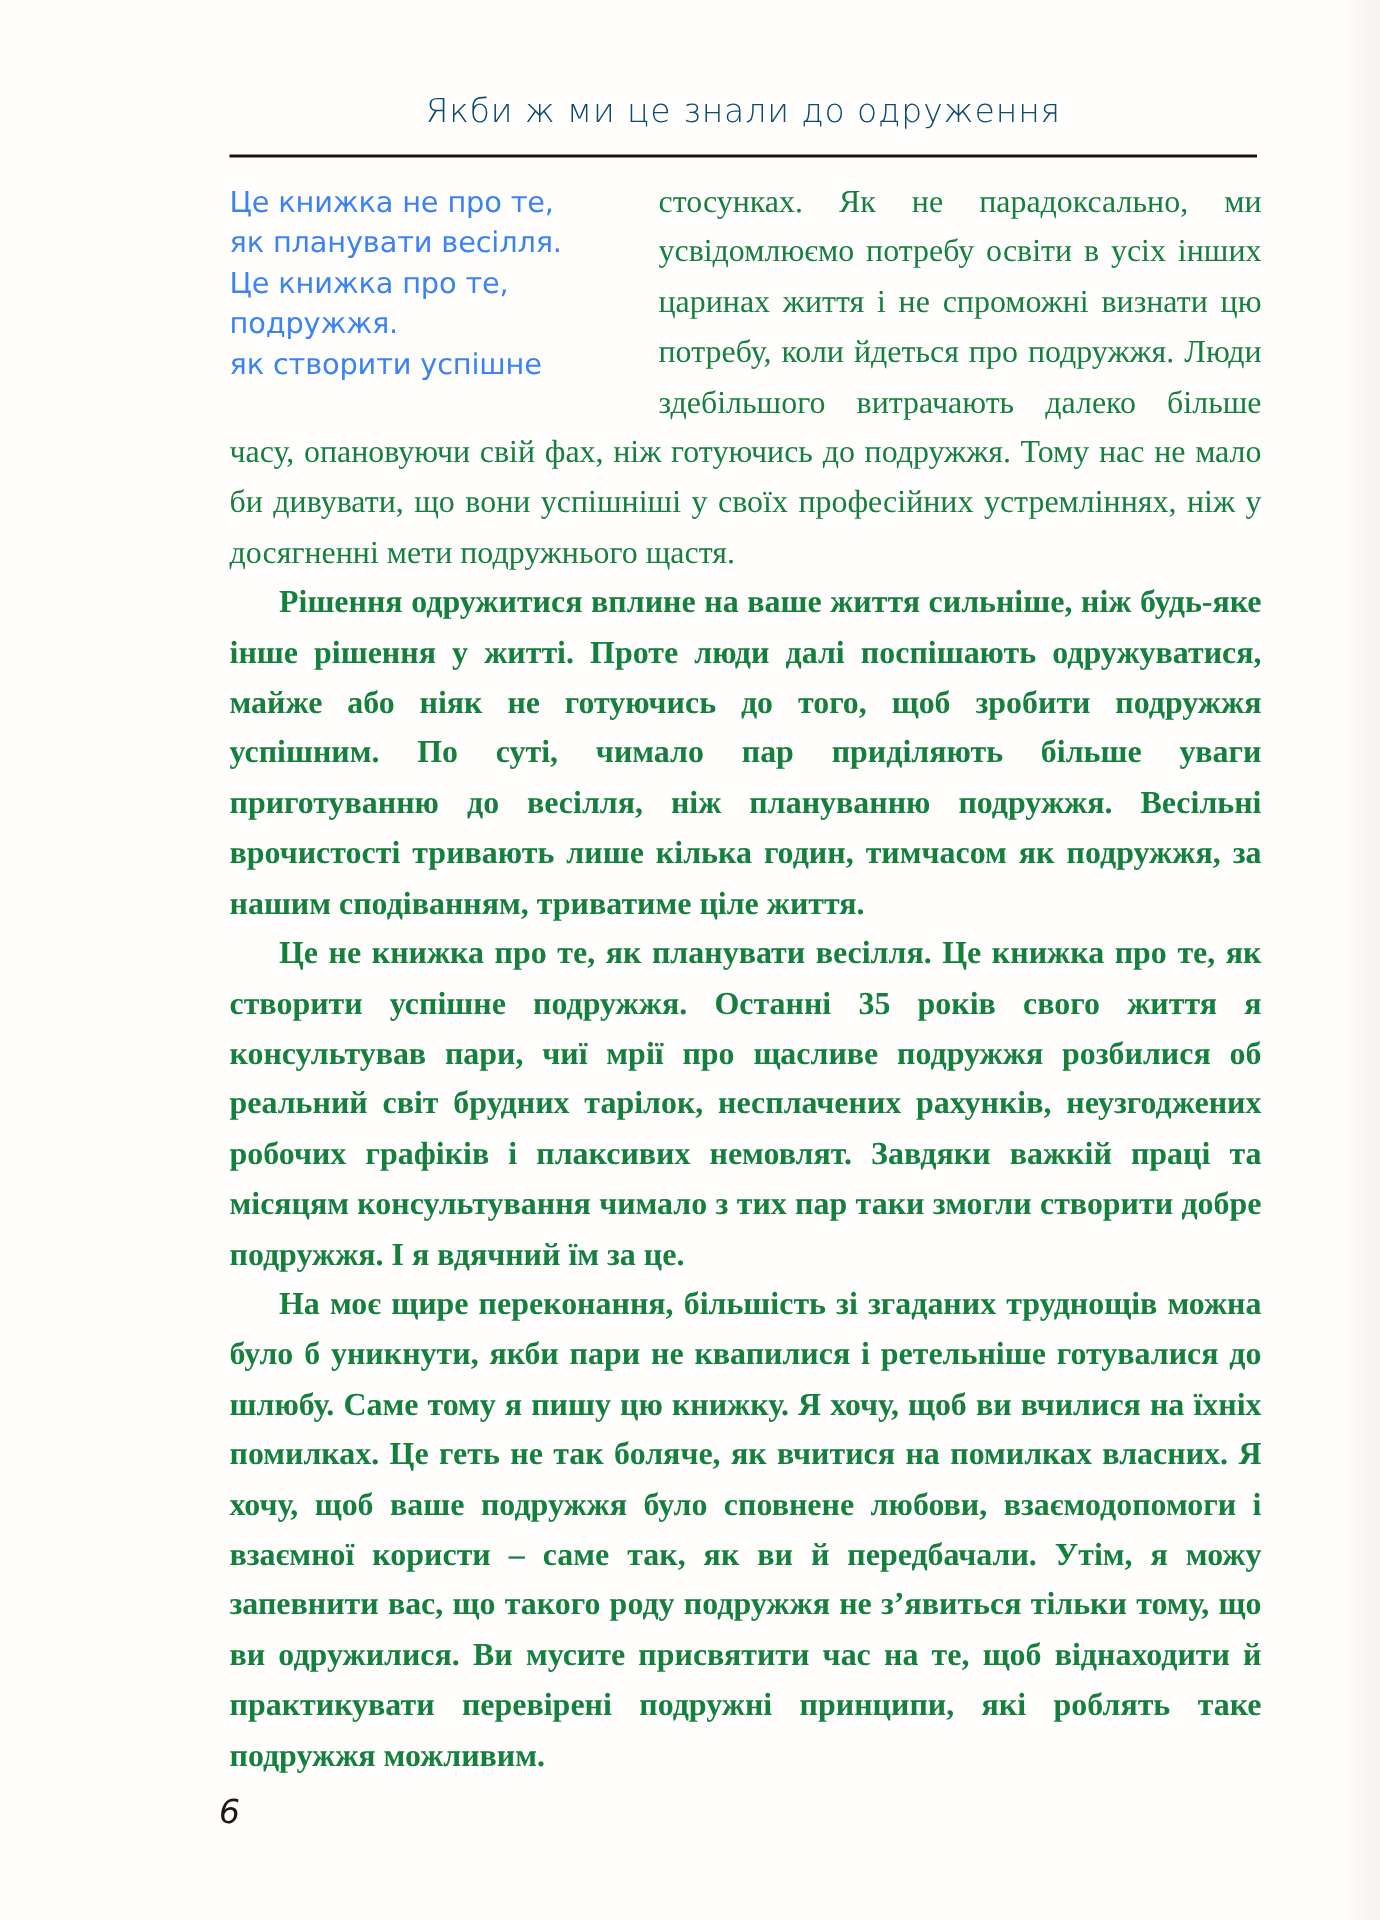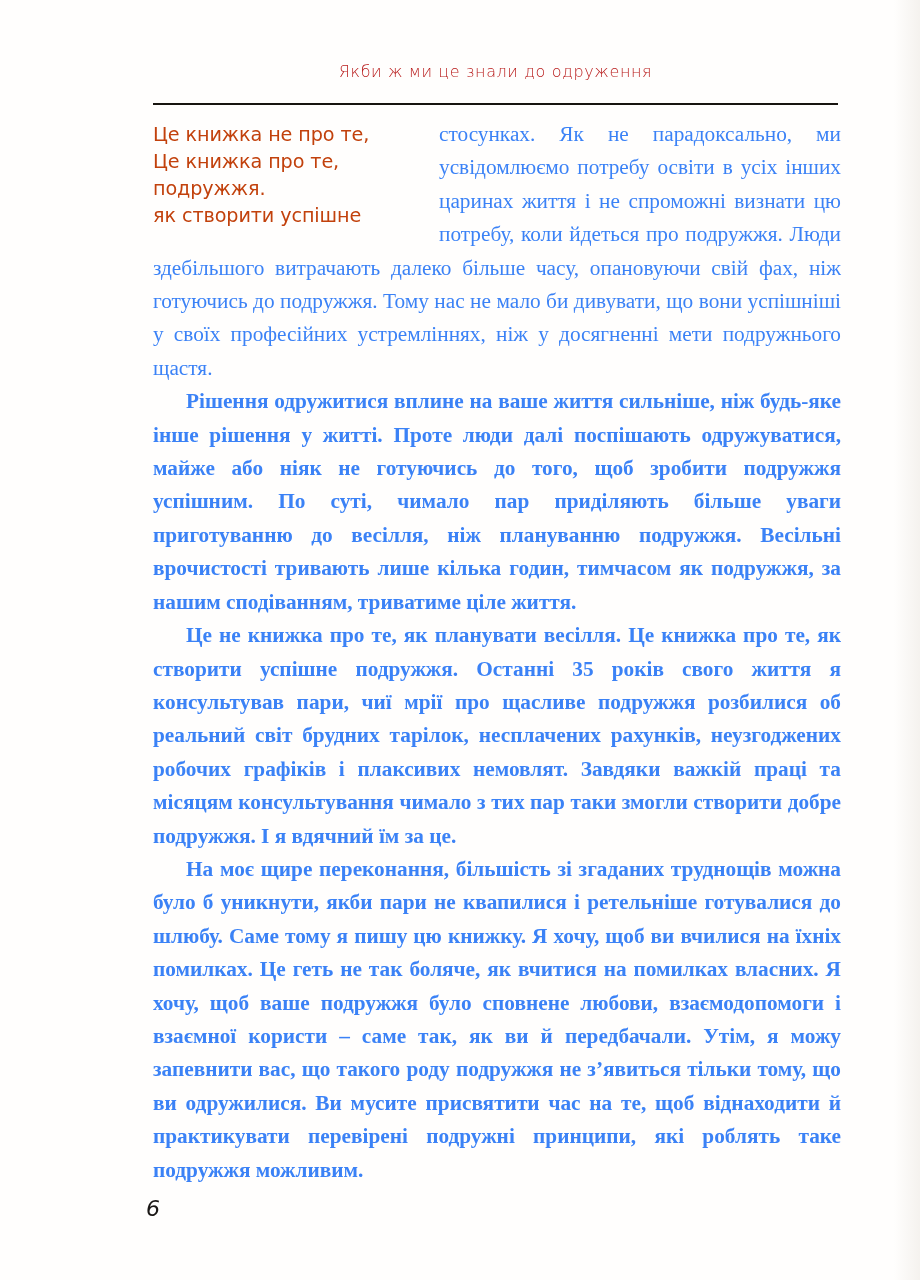--- a/index.html
+++ b/index.html
@@ -35,23 +35,23 @@
 
   
   .running-head {
     position: absolute;
     left: 153px;
     top: 62px;
     width: 685px;
     text-align: center;
     font-family: "DejaVu Sans", "Liberation Sans", sans-serif;
     font-weight: 300;
-    font-size: 16px;
+    font-size: 22px;
     letter-spacing: 0.6px;
-    color: #b91c1c;
+    color: #0c4a6e;
     white-space: nowrap;
   }
 
   .head-rule {
     position: absolute;
     left: 153px;
     top: 103px;
     width: 685px;
     height: 2px;
     background: #17140f;
@@ -66,33 +66,33 @@
   }
 
   .pullquote {
     float: left;
     width: 252px;
     margin: 4px 34px 6px 0;
     font-family: "DejaVu Sans", "Liberation Sans", sans-serif;
     font-size: 19.2px;
     line-height: 1.40;
     font-weight: 400;
-    color: #c2410c;
+    color: #3b82f6;
     letter-spacing: -0.1px;
   }
   .pullquote .pq-line { display: block; white-space: nowrap; }
 
   p.body {
     margin: 0;
     font-size: 21.3px;
     line-height: 33.4px;
     text-align: justify;
     text-justify: inter-word;
     hyphens: manual;
-    color: #3b82f6;
+    color: #15803d;
   }
   p.body.indent { text-indent: 1.55em; }
   p.body + p.body { margin-top: 0; font-weight: bold; }
 
   
   .folio {
     position: absolute;
     left: 146px;
     top: 1196px;
     font-family: "DejaVu Sans", "Liberation Sans", sans-serif;
@@ -108,20 +108,21 @@
 <div class="page">
 
   <div class="running-head">Якби ж ми це знали до одруження</div>
 
   <div class="head-rule"></div>
 
   <div class="content">
 
     <aside class="pullquote">
       <span class="pq-line">Це книжка не про те,</span>
+      <span class="pq-line">як планувати весілля.</span>
       <span class="pq-line">Це книжка про те,</span>
       <span class="pq-line">подружжя.</span>
       <span class="pq-line">як створити успішне</span>
     </aside>
 
     <p class="body">стосунках. Як не парадоксально, ми усвідомлюємо потребу освіти в усіх інших царинах життя і не спроможні визнати цю потребу, коли йдеться про подружжя. Люди здебільшого витрачають далеко більше часу, опановуючи свій фах, ніж готуючись до подружжя. Тому нас не мало би дивувати, що вони успішніші у своїх професійних устремліннях, ніж у досягненні мети подружнього щастя.</p>
     <p class="body indent">Рішення одружитися вплине на ваше життя сильніше, ніж будь-яке інше рішення у житті. Проте люди далі поспішають одружуватися, майже або ніяк не готуючись до того, щоб зробити подружжя успішним. По суті, чимало пар приділяють більше уваги приготуванню до весілля, ніж плануванню подружжя. Весільні врочистості тривають лише кілька годин, тимчасом як подружжя, за нашим сподіванням, триватиме ціле життя.</p>
     <p class="body indent">Це не книжка про те, як планувати весілля. Це книжка про те, як створити успішне подружжя. Останні 35 років свого життя я консультував пари, чиї мрії про щасливе подружжя розбилися об реальний світ брудних тарілок, несплачених рахунків, неузгоджених робочих графіків і плаксивих немовлят. Завдяки важкій праці та місяцям консультування чимало з тих пар таки змогли створити добре подружжя. І я вдячний їм за це.</p>
     <p class="body indent">На моє щире переконання, більшість зі згаданих труднощів можна було б уникнути, якби пари не квапилися і ретельніше готувалися до шлюбу. Саме тому я пишу цю книжку. Я хочу, щоб ви вчилися на їхніх помилках. Це геть не так боляче, як вчитися на помилках власних. Я хочу, щоб ваше подружжя було сповнене любови, взаємодопомоги і взаємної користи – саме так, як ви й передбачали. Утім, я можу запевнити вас, що такого роду подружжя не з’явиться тільки тому, що ви одружилися. Ви мусите присвятити час на те, щоб віднаходити й практикувати перевірені подружні принципи, які роблять таке подружжя можливим.</p>
 

